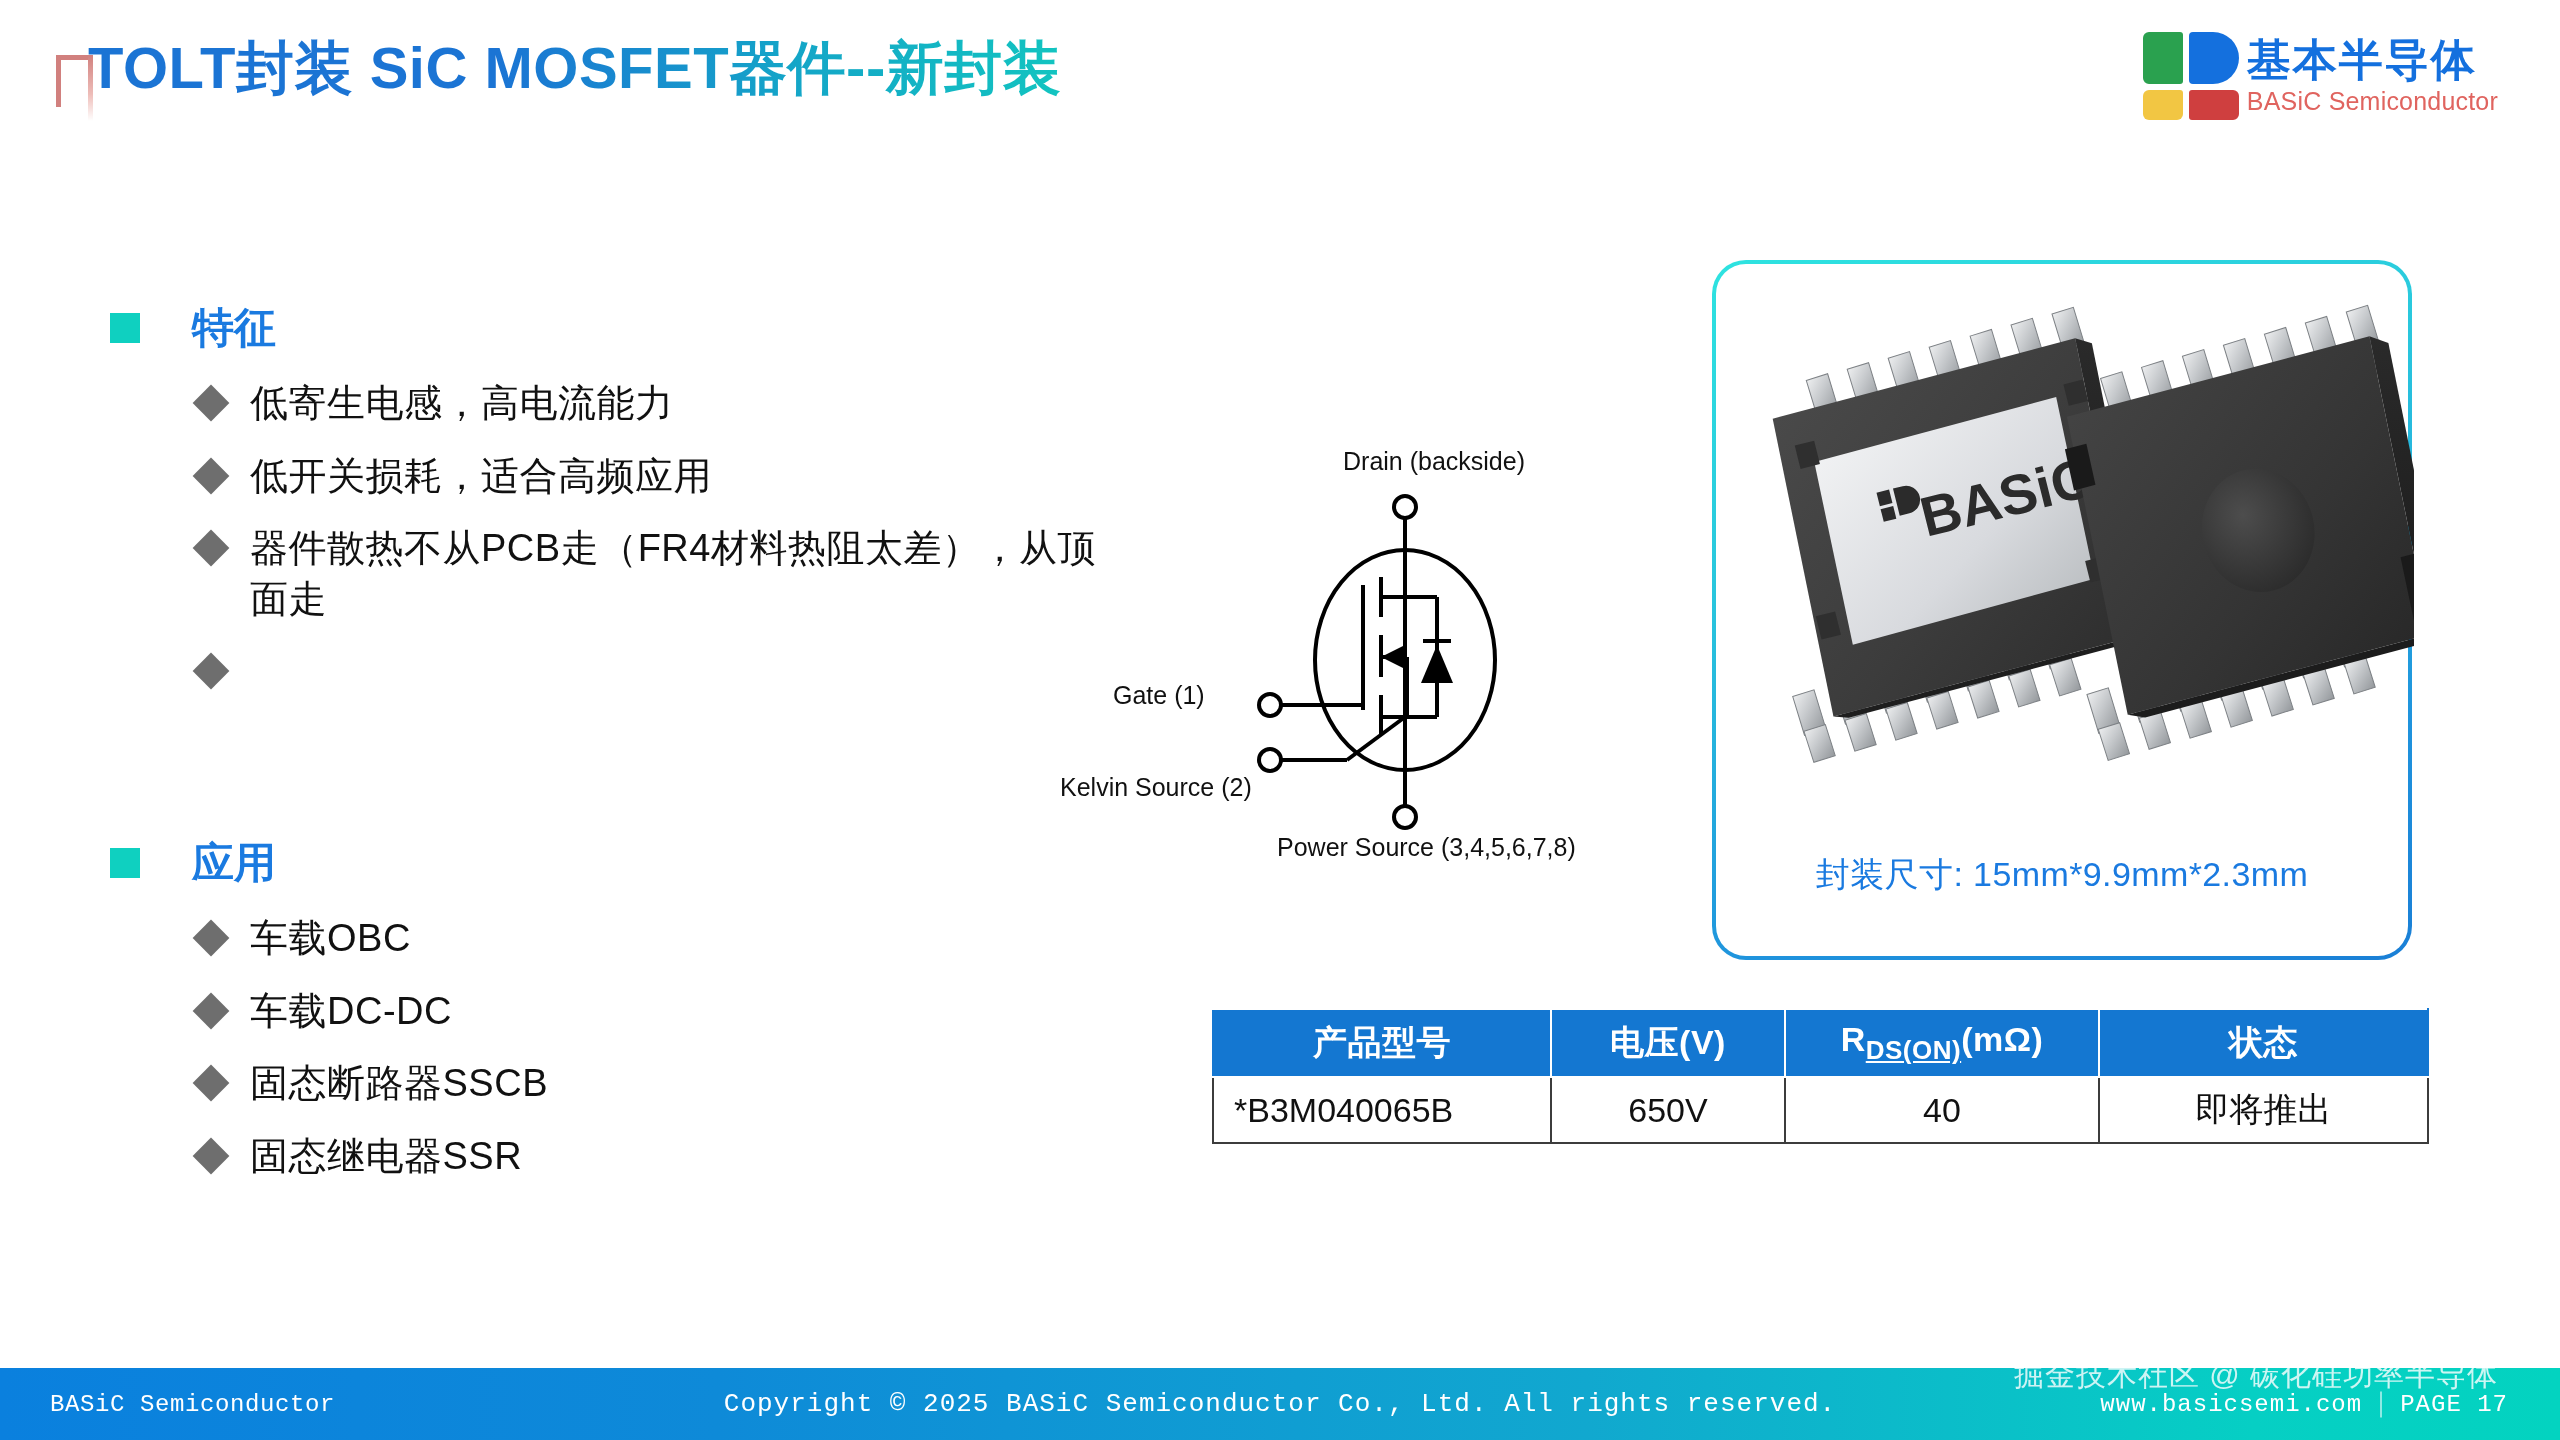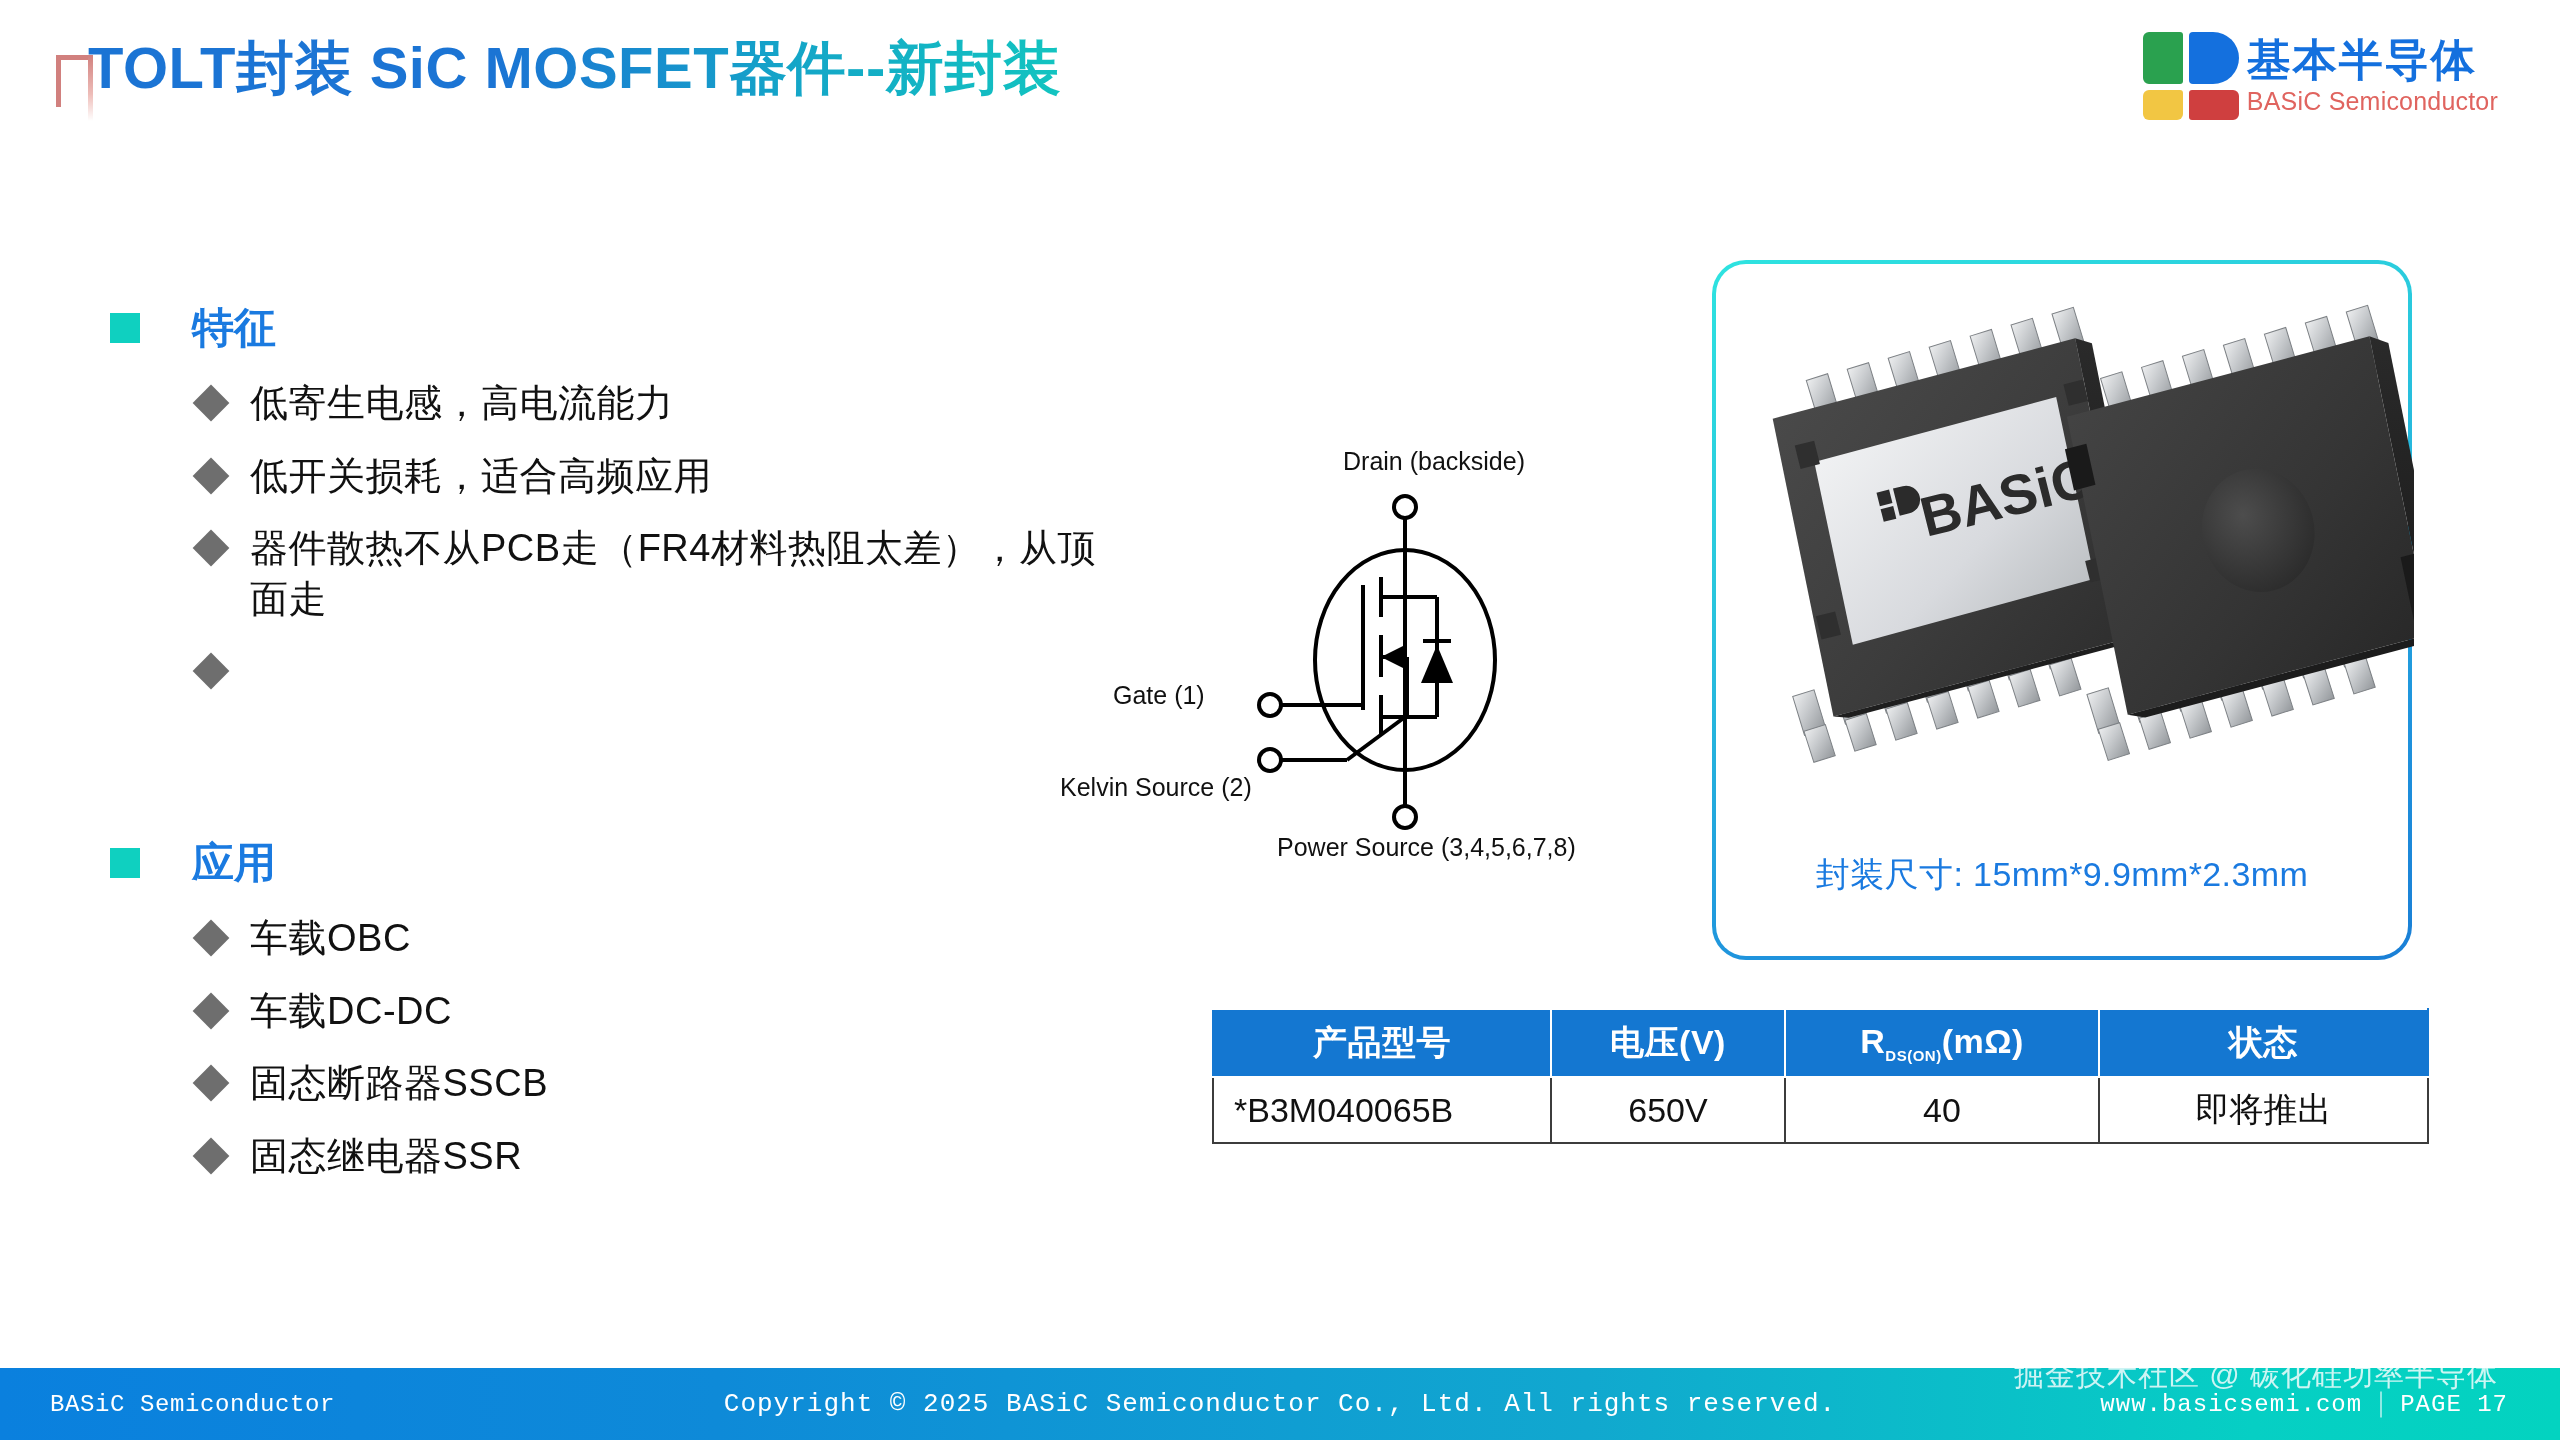--- a/index.html
+++ b/index.html
@@ -87,21 +87,21 @@
   .spec-table th {
     background:#1477d1; color:#fff; font-size:34px; font-weight:bold;
     height:68px; border:2px solid #ffffff; letter-spacing:.5px;
   }
   .spec-table th:first-child{ border-left:2px solid #1477d1; }
   .spec-table th:last-child{ border-right:2px solid #1477d1; }
   .spec-table td {
     font-size:34px; color:#111; text-align:center; height:66px;
     border:2px solid #3c3c3c; background:#fff;
   }
-  .spec-table th sub { font-size:15px; }
+  .spec-table th sub { font-size:26px;text-decoration:underline; }
   .col1{ width:338px; } .col2{ width:234px; } .col3{ width:314px; } .col4{ width:329px; }
 
   
   .footer {
     position:absolute; left:0; bottom:0; width:2560px; height:72px;
     background: linear-gradient(90deg,#0a80de 0%,#0e8ad8 28%,#11a8cf 62%,#06cfc4 88%,#03d3c0 100%);
     color:#fff; font-family:"Liberation Mono","DejaVu Sans Mono",monospace;
   }
   .f-left { position:absolute; left:50px; top:50%; transform:translateY(-50%); font-size:24px; letter-spacing:.6px; }
   .f-center { position:absolute; left:50%; top:50%; transform:translate(-50%,-50%); font-size:26px; letter-spacing:1px; white-space:nowrap; }

